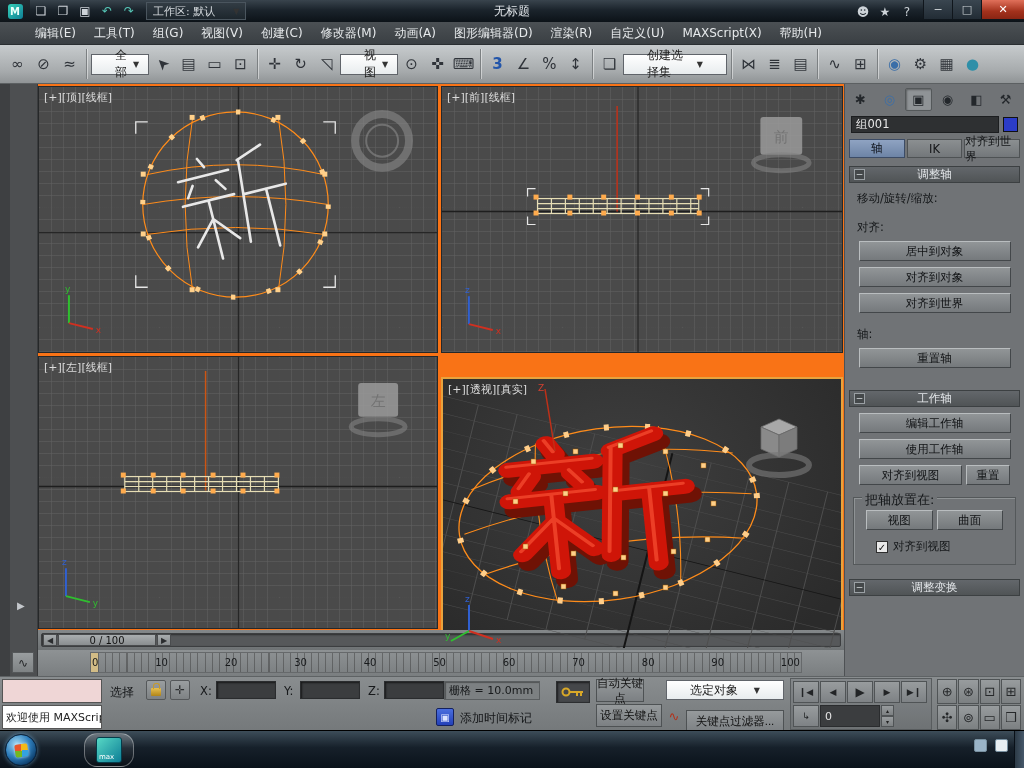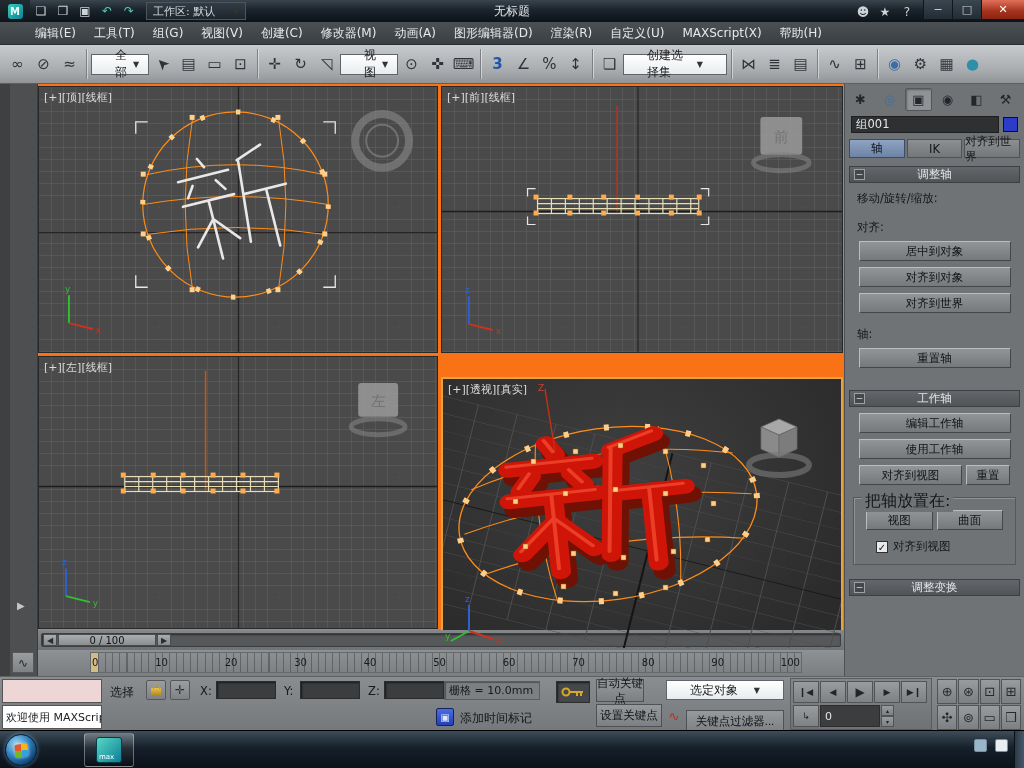--- a/index.html
+++ b/index.html
@@ -76,21 +76,21 @@
 .subtab.active{background:linear-gradient(#8fa3c2,#6d84a6);color:#0c1018;border-color:#3c4c66;}
 .rollout-header{height:17px;margin:8px 4px 0 4px;background:linear-gradient(#63676b,#505456);border:1px solid #3c4042;display:flex;align-items:center;justify-content:center;position:relative;color:#e2e5e8;font-size:11.5px;}
 .rollout-header .minus{position:absolute;left:4px;top:2px;width:11px;height:11px;border:1px solid #9aa0a4;color:#d8dde0;font-size:9px;line-height:9px;text-align:center;background:#44484a;}
 .cp-label{font-size:11.5px;color:#15181a;margin:8px 0 0 12px;}
 .cp-label.gap{margin-top:14px;}
 .cp-btn{display:block;width:152px;height:20px;margin:6px auto 0 auto;background:linear-gradient(#919597,#75797c);border:1px solid #43474a;border-top-color:#b9bdbf;border-left-color:#b9bdbf;color:#101214;font-size:11.5px;text-align:center;line-height:18px;}
 .cp-btn-row{display:flex;gap:4px;margin:6px 14px 0 14px;}
 .cp-btn.inline{margin:0;width:auto;flex:1;}
 .cp-btn.narrow{flex:0 0 44px;}
 .place-box{margin:12px 8px 0 8px;border:1px solid #54585a;box-shadow:inset 1px 1px 0 #8f9395;position:relative;padding:10px 6px 10px 6px;}
-.box-title{position:absolute;left:8px;top:-7px;background:#707376;padding:0 3px;font-size:16px;color:#15181a;}
+.box-title{position:absolute;left:8px;top:-7px;background:#707376;padding:0 3px;font-size:13px;color:#15181a;}
 .checkbox-row{display:flex;align-items:center;gap:5px;margin:9px 0 0 16px;}
 .checkbox{width:12px;height:12px;background:#e9e9e9;border:1px solid #2e2e2e;font-size:10px;line-height:11px;text-align:center;color:#111;}
 .checkbox-label{font-size:11.5px;color:#15181a;}
 .wp-gap{margin-top:22px;}
 
 
 #statusbar{position:absolute;left:0;top:676px;width:1024px;height:54px;background:linear-gradient(#898d8f,#75797b);border-top:1px solid #5e6264;}
 #mini-listener-top{position:absolute;left:2px;top:2px;width:100px;height:24px;background:#efd6d6;border:1px solid #555;}
 #mini-listener-bottom{position:absolute;left:2px;top:28px;width:100px;height:24px;background:#ffffff;border:1px solid #555;font-size:11px;color:#222;padding:4px 3px;white-space:nowrap;overflow:hidden;}
 .st-text{position:absolute;font-size:12px;color:#141618;white-space:nowrap;}
@@ -111,21 +111,21 @@
 #frame-field{width:60px;height:22px;background:#3b3d3f;border:1px solid #2a2c2e;color:#e4e4e4;font-size:11px;padding:0 4px;font-family:inherit;}
 .spin-col{display:flex;flex-direction:column;width:13px;height:22px;}
 .spin-btn{flex:1;background:linear-gradient(#989c9e,#7c8082);border:1px solid #505456;font-size:6px;color:#222;display:flex;align-items:center;justify-content:center;}
 #nav-cluster{position:absolute;left:936px;top:1px;width:86px;height:52px;display:grid;grid-template-columns:repeat(4,1fr);grid-auto-rows:25px;gap:1px;padding:1px;}
 .nav-btn{background:linear-gradient(#989c9e,#7c8082);border:1px solid #505456;color:#26282a;font-size:13px;display:flex;align-items:center;justify-content:center;}
 
 
 #taskbar{position:absolute;left:0;top:730px;width:1024px;height:38px;background:linear-gradient(#3d4d59,#16202a 45%,#0a121a);border-top:1px solid #000;}
 #start-orb{position:absolute;left:5px;top:3px;width:32px;height:32px;border-radius:50%;background:radial-gradient(circle at 35% 30%,#9fd8f2,#2f7fbd 45%,#0b3a66 80%);border:1px solid #0a2540;display:flex;align-items:center;justify-content:center;box-shadow:0 0 4px rgba(120,190,240,.6);}
 #flag{width:13px;height:13px;border-radius:2px;background:conic-gradient(from 0deg,#f3b816 0 25%,#35a1e0 0 50%,#74b821 0 75%,#e8562a 0 100%);transform:rotate(-8deg);box-shadow:0 0 3px rgba(255,255,255,.75);}
-#max-task-btn{position:absolute;left:84px;top:2px;width:50px;height:34px;border:1px solid rgba(255,255,255,.35);border-radius:3px;background:linear-gradient(rgba(255,255,255,.28),rgba(255,255,255,.07) 45%,rgba(0,0,0,.18));display:flex;align-items:center;justify-content:center;}
+#max-task-btn{position:absolute;left:84px;top:2px;width:50px;height:34px;border:1px solid rgba(255,255,255,.35);border-radius:13px;background:linear-gradient(rgba(255,255,255,.28),rgba(255,255,255,.07) 45%,rgba(0,0,0,.18));display:flex;align-items:center;justify-content:center;}
 #max-task-icon{width:26px;height:26px;border-radius:3px;background:linear-gradient(135deg,#57d8c5,#0d7e96);position:relative;border:1px solid #063c4a;}
 #max-task-icon .mini-label{position:absolute;left:2px;bottom:1px;font-size:7px;color:#fff;}
 #tray{position:absolute;right:16px;top:8px;display:flex;align-items:center;gap:8px;}
 .tray-icon{width:13px;height:13px;background:#e8eef2;border-radius:2px;border:1px solid #7890a0;}
 .tray-icon.dark{background:#9ab4c8;}
 #show-desktop{position:absolute;right:0;top:0;width:10px;height:38px;background:linear-gradient(90deg,#2c3a46,#46586a);border-left:1px solid #091018;}
 </style>
 </head>
 <body>
 

